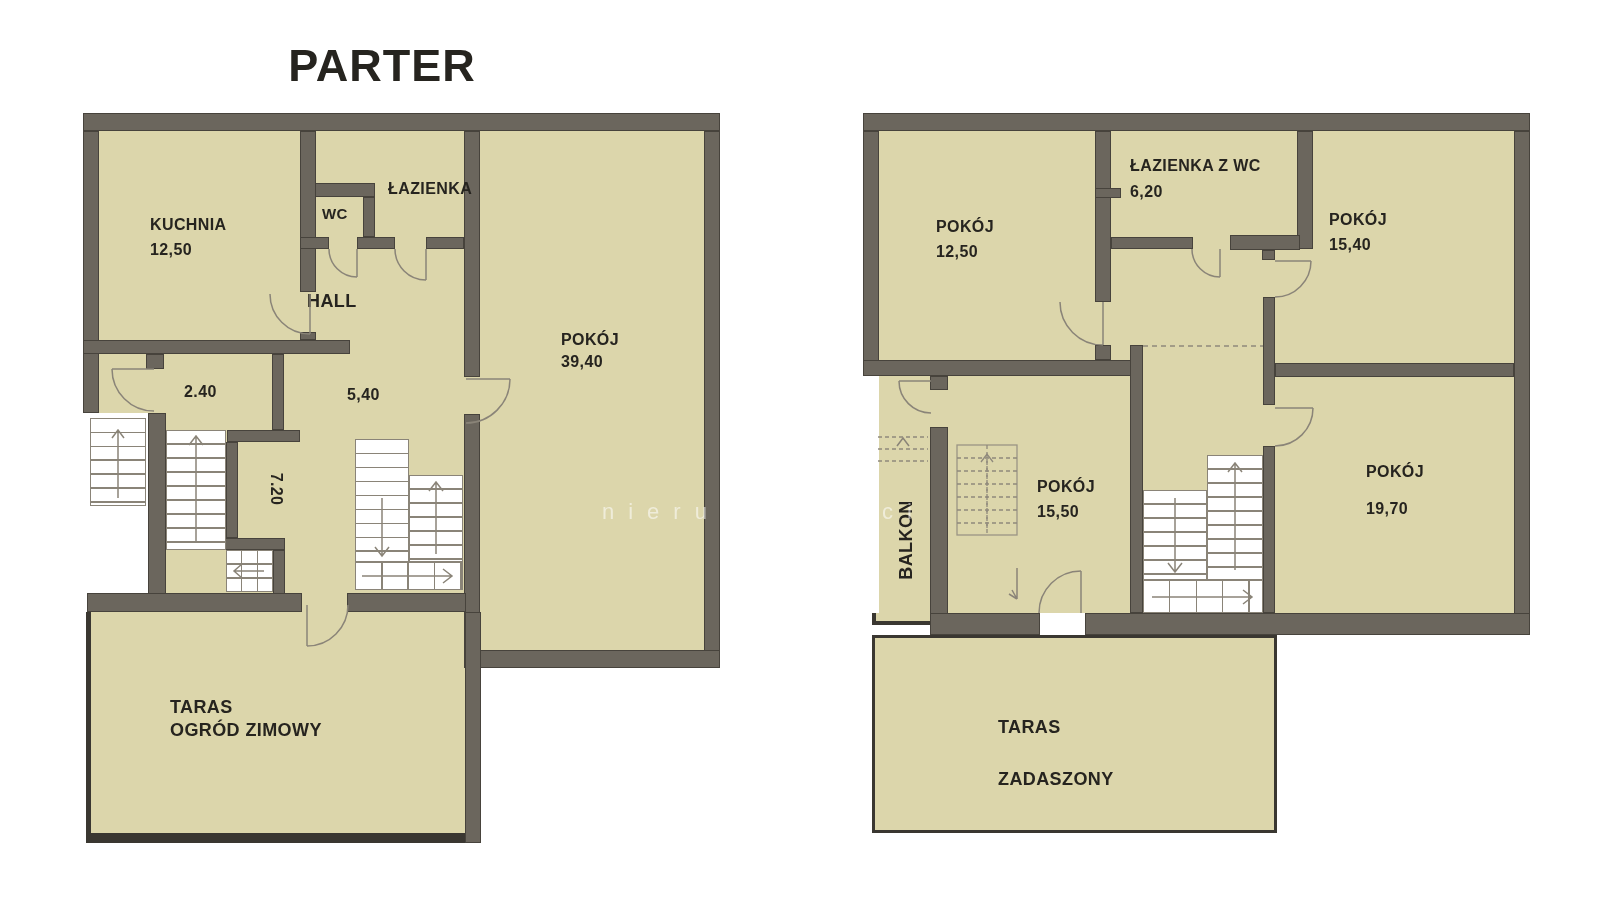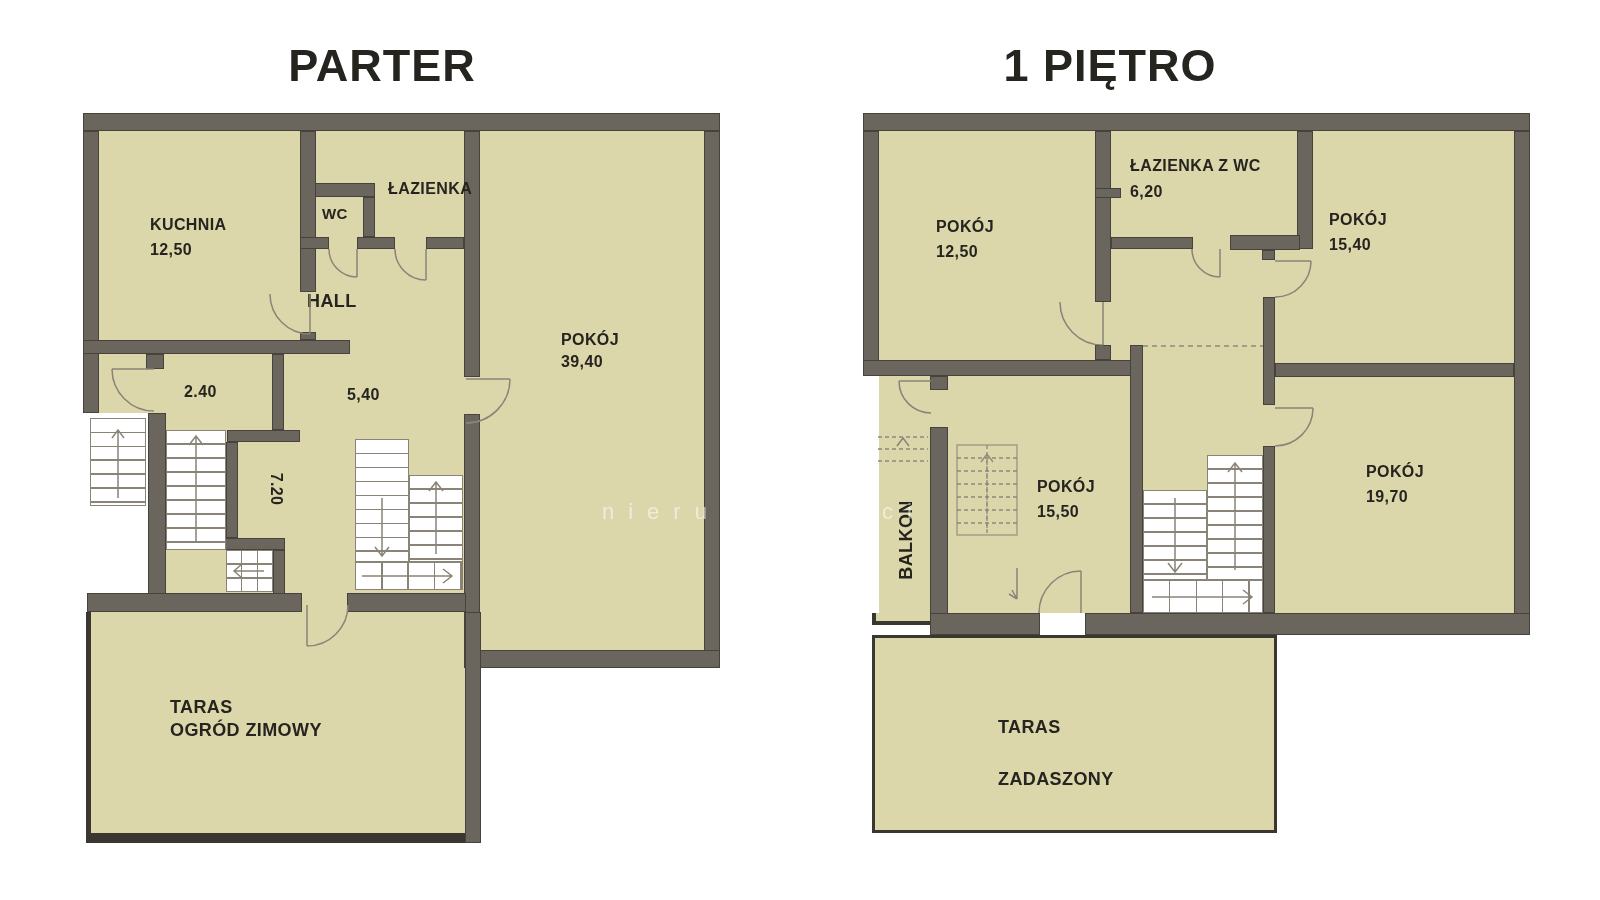--- a/index.html
+++ b/index.html
@@ -28,21 +28,20 @@
   .wm{position:absolute;color:var(--wm);pointer-events:none;font-weight:700;}
   .wm-brand{font-size:92px;letter-spacing:20px;}
   .wm-sub{font-size:22px;letter-spacing:14px;font-weight:400;margin-top:25px;}
 </style>
 </head>
 <body>
 
 <div id="canvas" style="--bg: #FFFFFF; --wall: #6B665D; --wall-outline: #47433C; --floor: #DCD6AB; --line: #8A8478; --terrace-border: #3A3731; --ink: #26241F; --wm: rgba(255,255,255,0.55);">
 
   <div class="title" style="left:182px;top:40px;">PARTER</div>
-  <div class="title" style="left:910px;top:40px;">1 PIĘTRO</div>
 
   <div class="floor" style="left:99px;top:131px;width:605px;height:519px;"></div>
   <div class="floor" style="left:90px;top:612px;width:375px;height:221px;"></div>
 
   <div class="tborder" style="left:86px;top:612px;width:5px;height:231px;"></div>
   <div class="tborder" style="left:86px;top:833px;width:395px;height:10px;"></div>
 
   <div class="mask" style="left:83px;top:413px;width:65px;height:180px;"></div>
 
   <div class="wall" style="left:83px;top:113px;width:637px;height:18px;"></div>
@@ -123,21 +122,21 @@
 
   <div class="label" style="left:936px;top:219px;">POKÓJ</div>
   <div class="label" style="left:936px;top:244px;">12,50</div>
   <div class="label" style="left:1130px;top:158px;text-align:right;">ŁAZIENKA Z WC</div>
   <div class="label" style="left:1130px;top:184px;">6,20</div>
   <div class="label" style="left:1329px;top:212px;">POKÓJ</div>
   <div class="label" style="left:1329px;top:237px;">15,40</div>
   <div class="label" style="left:1037px;top:479px;">POKÓJ</div>
   <div class="label" style="left:1037px;top:504px;">15,50</div>
   <div class="label" style="left:1366px;top:464px;">POKÓJ</div>
-  <div class="label" style="left:1366px;top:489px;">19,70</div>
+  <div class="label" style="left:1366px;top:501px;">19,70</div>
   <div class="label rot-ccw big" style="left:906px;top:540px;">BALKON</div>
   <div class="label big" style="left:998px;top:718px;">TARAS</div>
   <div class="label big" style="left:998px;top:770px;">ZADASZONY</div>
 
   <svg id="overlay" width="1600" height="900" viewBox="0 0 1600 900">
     <g stroke="#8A8478" stroke-width="1.5" fill="none">
 
       <path d="M112,369 L154,369"></path>
         <path d="M112,369 A42,42 0 0 0 154,411"></path>
       <path d="M310,294 L310,334"></path>

